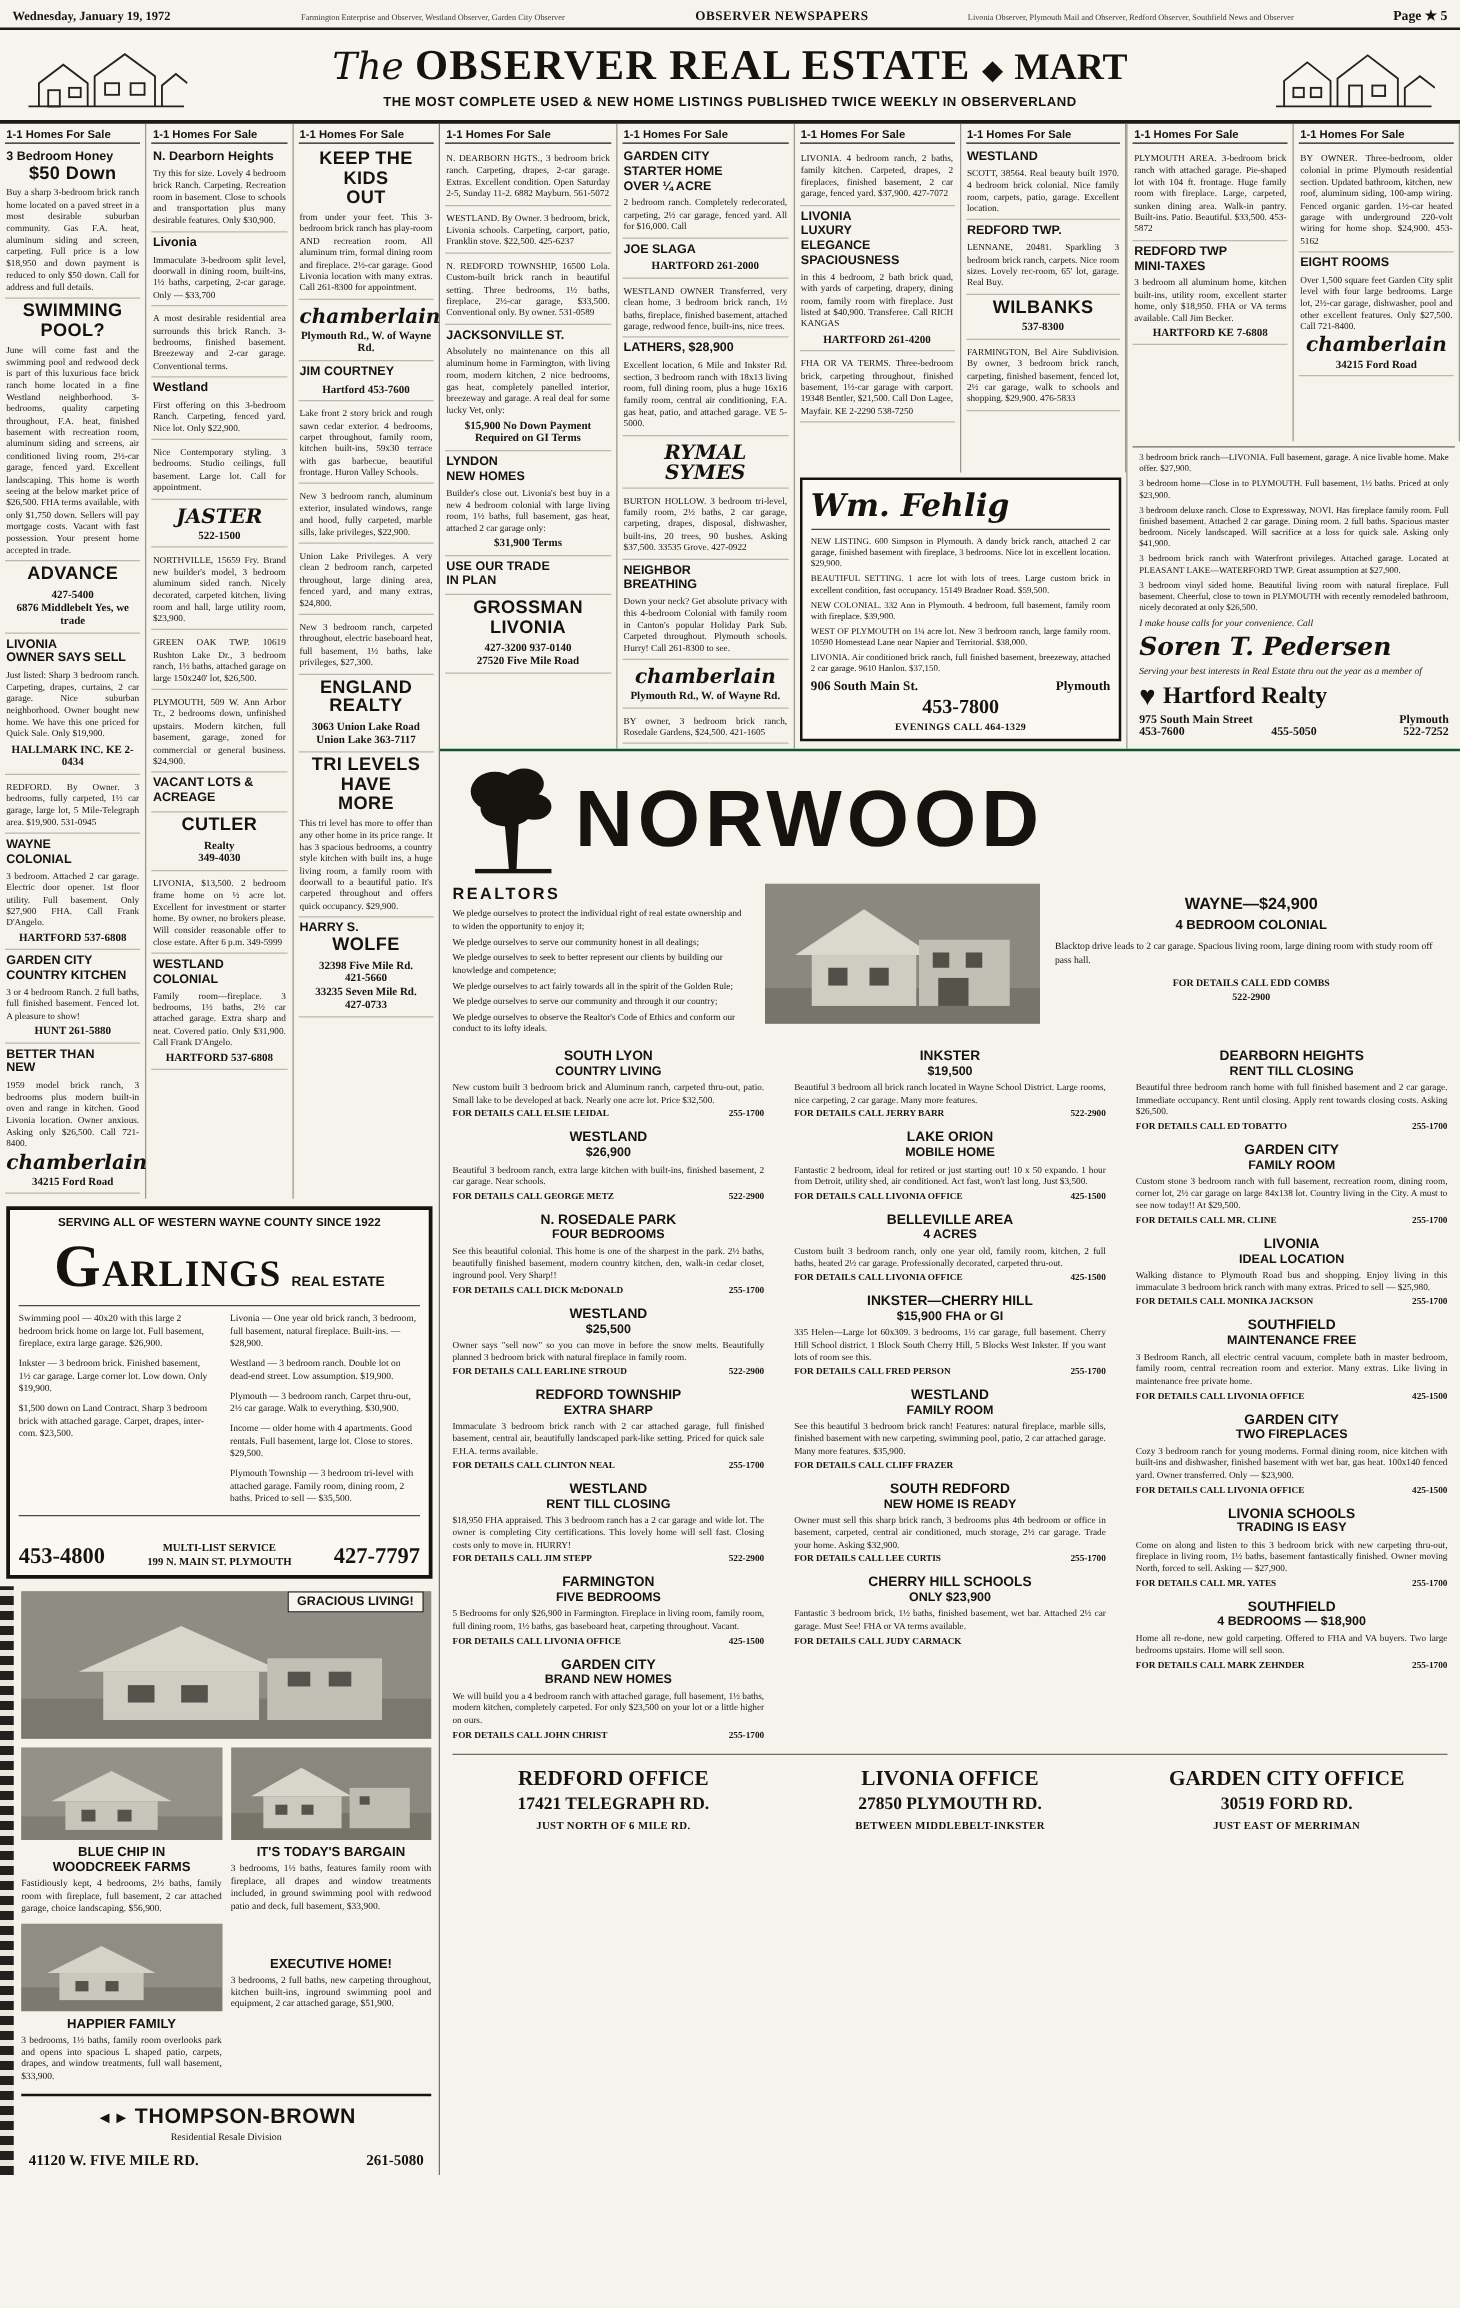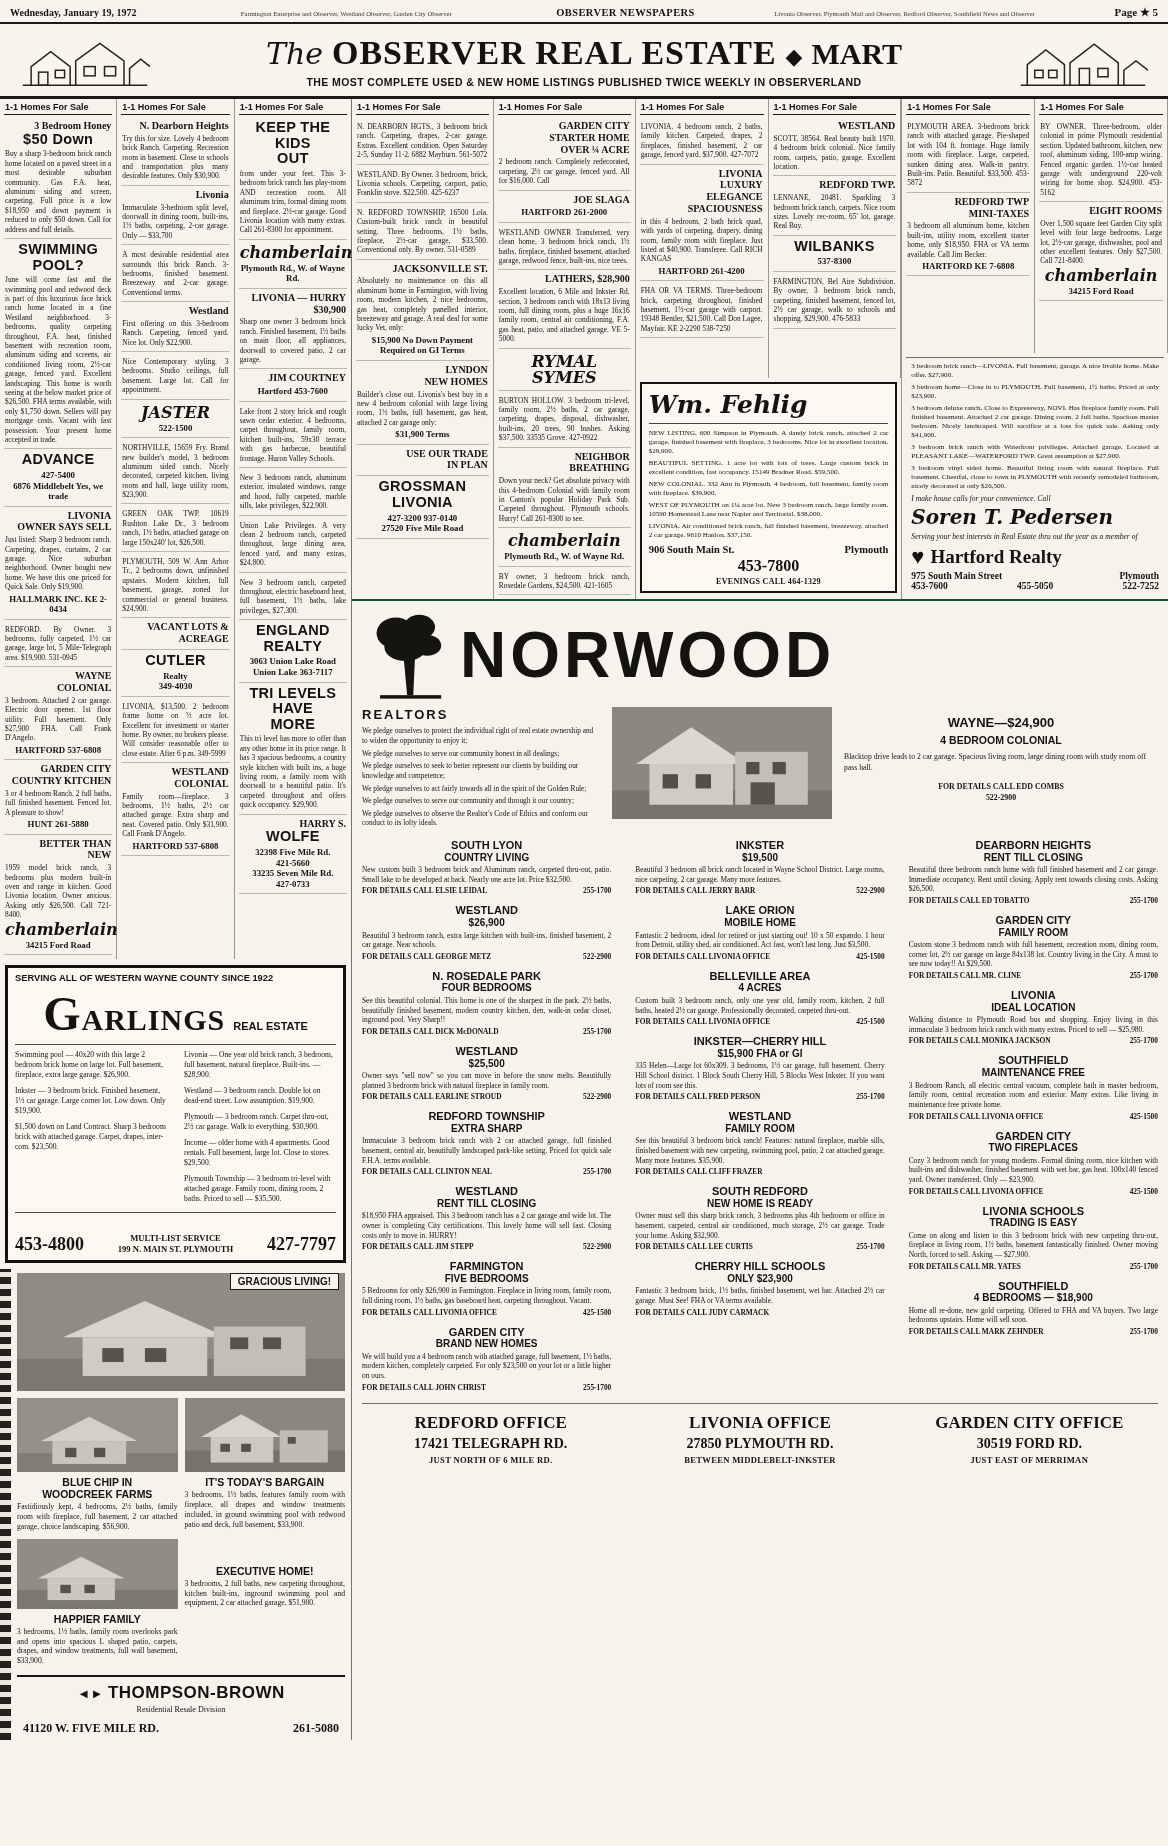--- a/index.html
+++ b/index.html
@@ -27,42 +27,42 @@
 .right-region{flex:1;min-width:0}
 .cols3{display:flex}
 .crow{display:flex}
 .crow2{display:flex;flex:1}
 .ccol{flex:1;min-width:0;border-right:1px solid #9a968b;padding:0 4px 4px}
 .cols3 .ccol:last-child,.crow .wrap2:last-child{border-right:none}
 .wrap2{flex:2;display:flex;flex-direction:column;min-width:0;border-right:1px solid #9a968b}
 .colhead{font-family:"Liberation Sans",sans-serif;font-weight:bold;font-size:9px;padding:3px 1px 2px;border-bottom:1.5px solid #1c1a16;margin-bottom:2px;white-space:nowrap}
 
 .ad{padding:3px 1px 4px;border-bottom:1px solid #bdb8ab}
-.ad-h{font-weight:bold;text-align:right;font-size:10px;line-height:1.18;white-space:pre-line;font-family:Liberation Serif, serif}
+.ad-h{font-weight:bold;text-align:left;font-size:10px;line-height:1.18;white-space:pre-line;font-family:Liberation Sans, sans-serif}
 .ad-h2{font-weight:bold;text-align:center;font-size:14.5px;line-height:1.08;white-space:pre-line;font-family:"Liberation Sans",sans-serif;letter-spacing:.3px}
 .ad-b{font-size:7.4px;line-height:1.27;text-align:justify;white-space:pre-line;margin-top:2px}
 .ad-f{font-weight:bold;text-align:center;font-size:8.8px;margin-top:2px;white-space:pre-line;line-height:1.2}
 .ad-sig{font-style:italic;font-weight:bold;text-align:center;font-size:16px;font-family:"DejaVu Serif",serif;margin-top:2px;line-height:1}
 
 .fehlig{border:2px solid #15130f;margin:4px 4px 6px;padding:5px 7px;background:#faf8f1}
 .fehlig-name{font-style:italic;font-weight:bold;font-size:25px;font-family:"DejaVu Serif",serif;padding:1px 0 4px;border-bottom:1px solid #444;margin-bottom:5px}
 .box-item{font-size:7.1px;line-height:1.26;margin-bottom:3px;text-align:justify}
 .fehlig-foot{display:flex;justify-content:space-between;align-items:baseline;font-weight:bold;font-size:10.5px;margin-top:5px}
 .fehlig-phone{font-size:16px;font-weight:bold;text-align:center;margin-top:2px}
 .fehlig-eve{font-size:8px;text-align:center;font-weight:bold;margin-top:2px;letter-spacing:.3px}
 .pedersen{margin:4px 4px;padding:4px 5px;border-top:1px solid #6f6c63}
 .ped-note{font-size:7.6px;font-style:italic;margin:3px 0 2px}
 .ped-name{font-family:"DejaVu Serif",serif;font-style:italic;font-weight:bold;font-size:20px;margin:1px 0 3px}
 .ped-serving{font-size:7.6px;font-style:italic;line-height:1.3}
 .ped-brand{display:flex;align-items:center;gap:6px;font-size:19px;font-weight:bold;margin:5px 0 3px}
 .heart{font-size:22px;line-height:1}
 .ped-foot,.ped-phones{display:flex;justify-content:space-between;font-size:9.5px;font-weight:bold}
 
 .garlings{border:3px solid #15130f;margin:6px 5px;padding:5px 7px;background:#faf8f1}
-.g-tag{text-align:left;font-size:9.3px;font-weight:bold;font-family:"Liberation Sans",sans-serif;line-height:1.2}
+.g-tag{text-align:center;font-size:9.3px;font-weight:bold;font-family:"Liberation Sans",sans-serif;line-height:1.2}
 .g-brand-row{display:flex;align-items:baseline;justify-content:center;gap:8px;border-bottom:1px solid #4c4a43;padding:2px 0 3px;margin-bottom:5px}
 .g-brand{font-weight:bold;font-size:30px;letter-spacing:1px}
 .g-brand::first-letter{font-size:48px}
 .g-sub{font-weight:bold;font-size:11px;font-family:"Liberation Sans",sans-serif;line-height:1.1}
 .g-cols{display:flex;gap:17px}
 .g-col{flex:1;min-width:0}
 .g-item{font-size:7.6px;line-height:1.32;margin-bottom:6px}
 .g-foot{display:flex;justify-content:space-between;align-items:center;border-top:1px solid #4c4a43;margin-top:2px;padding-top:20px}
 .g-phone{font-size:18px;font-weight:bold}
 .g-multi{text-align:center;font-size:8.6px;font-weight:bold;line-height:1.25}
@@ -265,25 +265,20 @@
             <div class="ad display">
               <div class="ad-h2">KEEP THE KIDS
 OUT</div>
               <div class="ad-b">from under your feet. This 3-bedroom brick ranch has play-room AND recreation room. All aluminum trim, formal dining room and fireplace. 2½-car garage. Good Livonia location with many extras. Call 261-8300 for appointment.</div>
             </div>
             <div class="ad script">
               <div class="ad-sig">chamberlain</div>
               <div class="ad-f">Plymouth Rd., W. of Wayne Rd.</div>
             </div>
             <div class="ad plain">
-              <div class="ad-h">LIVONIA — HURRY
-$30,900</div>
-              <div class="ad-b">Sharp one owner 3 bedroom brick ranch. Finished basement, 1½ baths on main floor, all appliances, doorwall to covered patio, 2 car garage.</div>
-            </div>
-            <div class="ad plain">
               <div class="ad-h">JIM COURTNEY</div>
               <div class="ad-f">Hartford   453-7600</div>
             </div>
             <div class="ad small">
               <div class="ad-b">Lake front 2 story brick and rough sawn cedar exterior. 4 bedrooms, carpet throughout, family room, kitchen built-ins, 59x30 terrace with gas barbecue, beautiful frontage. Huron Valley Schools.</div>
             </div>
             <div class="ad small">
               <div class="ad-b">New 3 bedroom ranch, aluminum exterior, insulated windows, range and hood, fully carpeted, marble sills, lake privileges, $22,900.</div>
             </div>
             <div class="ad small">

